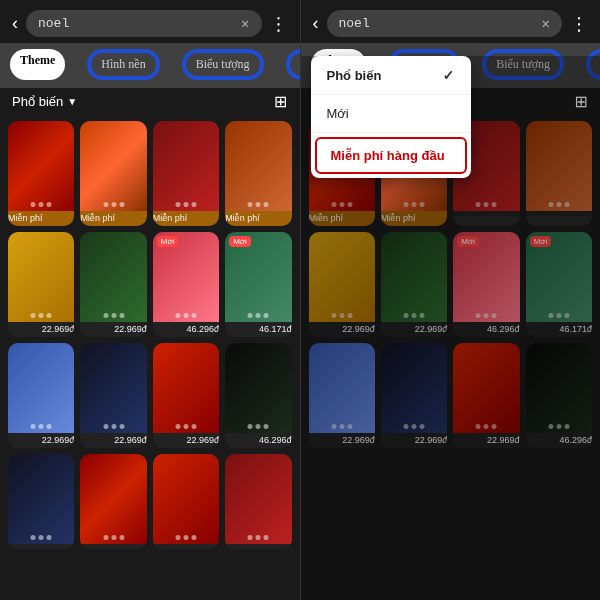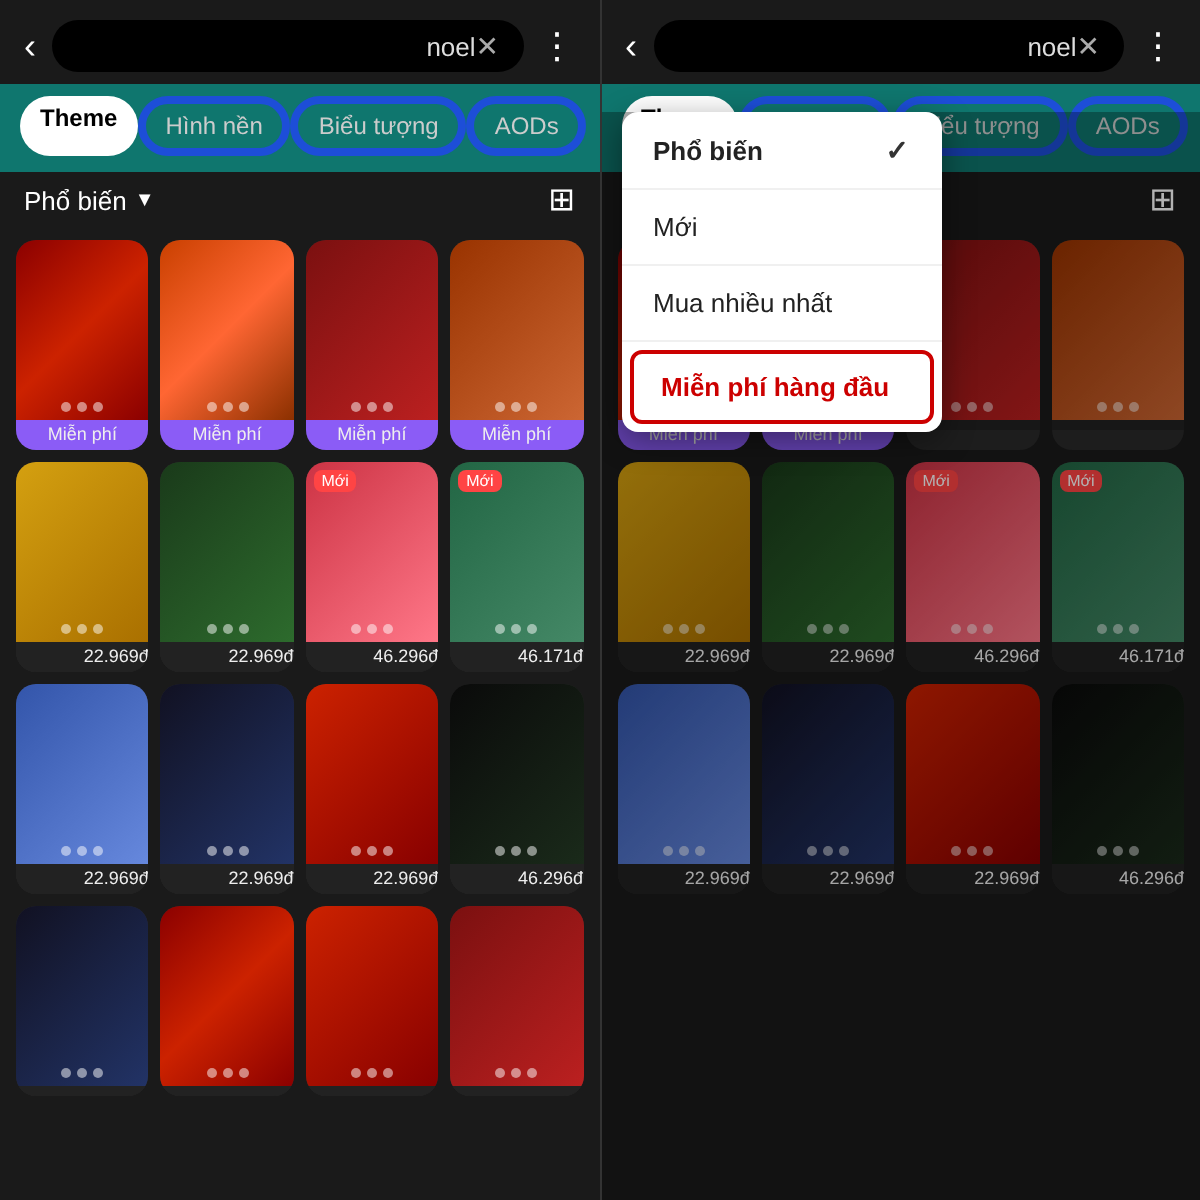--- a/index.html
+++ b/index.html
@@ -29,48 +29,50 @@
       gap: 8px;
       background: #1a1a1a;
     }
     .back-btn {
       color: #fff;
       font-size: 18px;
       cursor: pointer;
     }
     .search-bar {
       flex: 1;
-      background: #000000;
+      background: #404040;
       border-radius: 20px;
       padding: 5px 12px;
       display: flex;
       align-items: center;
-      justify-content: flex-end;
+      justify-content: space-between;
+      font-family: Liberation Mono, monospace;
     }
     .search-text {
       color: #ddd;
       font-size: 13px;
     }
     .search-clear {
       color: #aaa;
       font-size: 14px;
       cursor: pointer;
     }
     .more-btn {
       color: #fff;
       font-size: 18px;
       cursor: pointer;
     }
 
     
     .tabs {
       display: flex;
-      gap: 0;
+      gap: 22px;
       padding: 6px 10px 8px;
-      background: #0f766e;
+      background: #404040;
+      font-family: Liberation Serif, serif;
     }
     .tab {
       padding: 4px 10px;
       border-radius: 16px;
       font-size: 12px;
       cursor: pointer;
       white-space: nowrap;
     }
     .tab.active {
       background: #fff;
@@ -151,25 +153,24 @@
       top: 4px;
       left: 4px;
       background: #ff4444;
       color: #fff;
       font-size: 8px;
       padding: 1px 4px;
       border-radius: 4px;
       z-index: 2;
     }
     .badge-free {
-      text-align: center;
       color: #eee;
       font-size: 9px;
       padding: 2px 0 3px;
-      background: #8b5cf6;
+      background: #a16207;
     }
 
     
     .t1 { background: linear-gradient(135deg, #8b0000 0%, #cc2200 50%, #8b0000 100%); }
     .t2 { background: linear-gradient(135deg, #c94000 0%, #ff6633 50%, #8b3000 100%); }
     .t3 { background: linear-gradient(135deg, #7b1010 0%, #bb2020 100%); }
     .t4 { background: linear-gradient(135deg, #993300 0%, #cc6633 100%); }
     .t5 { background: linear-gradient(135deg, #d4a010 0%, #aa7000 100%); }
     .t6 { background: linear-gradient(135deg, #1a3a1a 0%, #2d6b2d 100%); }
     .t7 { background: linear-gradient(135deg, #cc3344 0%, #ff7788 100%); }
@@ -629,20 +630,17 @@
   <div class="dropdown-overlay"></div>
 
   <div class="dropdown-menu">
     <div class="dropdown-item selected">
       <span>Phổ biến</span>
       <span class="check-icon">✓</span>
     </div>
     <div class="dropdown-item">
       <span>Mới</span>
     </div>
-    <div class="dropdown-item">
-      <span>Mua nhiều nhất</span>
-    </div>
     <div class="dropdown-item highlighted">
       <span>Miễn phí hàng đầu</span>
     </div>
   </div>
 </div>
 
 </body></html>

